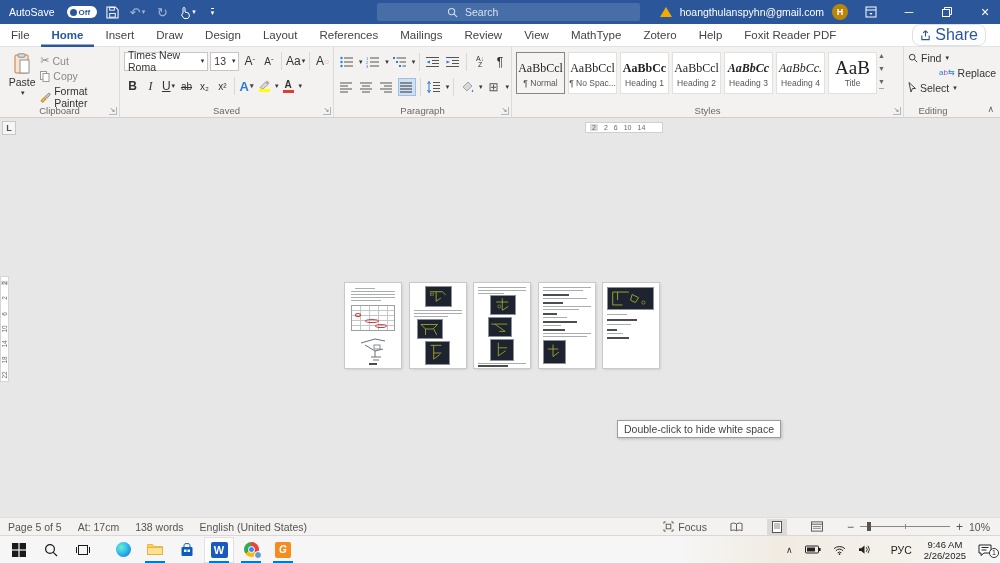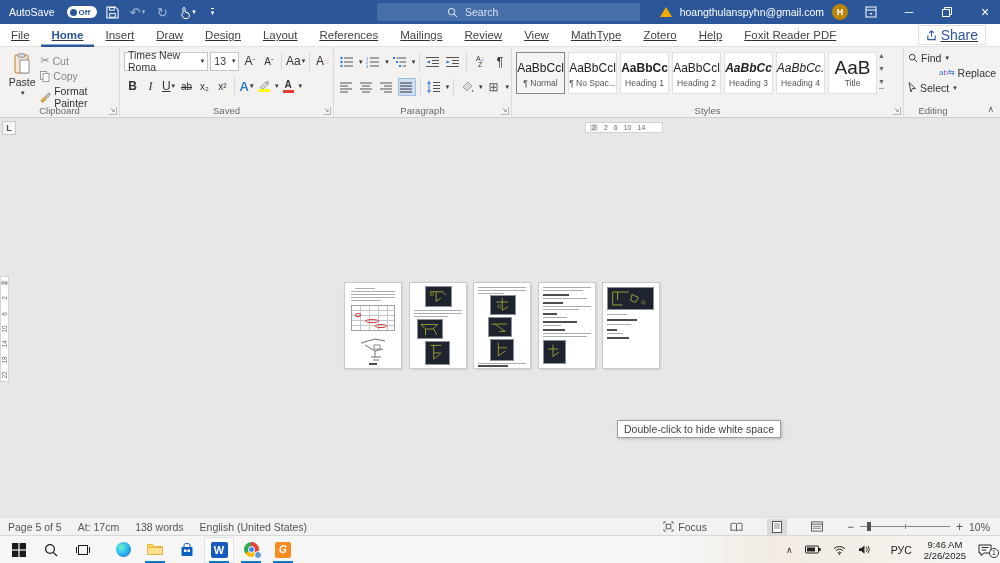--- a/index.html
+++ b/index.html
@@ -19,24 +19,24 @@
   .chev { font-size:7px; margin-left:1px; }
   .tb-title { position:absolute; left:230px; top:0; height:24px; display:flex; align-items:center; font-size:10.5px; white-space:nowrap; }
   .tb-search { position:absolute; left:377px; top:3px; width:263px; height:18px; background:rgba(255,255,255,.14); border-radius:2px; display:flex; align-items:center; gap:7px; padding-left:70px; color:#d7e1f2; font-size:10.5px; }
   .tb-right { position:absolute; right:0; top:0; height:24px; display:flex; align-items:center; gap:8px; }
   .warn-tri { width:0; height:0; border-left:6px solid transparent; border-right:6px solid transparent; border-bottom:10px solid #f2a900; position:relative; }
   .avatar { width:16px; height:16px; border-radius:50%; background:#b8860b; color:#fff; font-size:9px; display:flex; align-items:center; justify-content:center; font-weight:bold; }
   .winbtn { width:30px; height:24px; display:flex; align-items:center; justify-content:center; font-size:12px; color:#fff; }
   .email { font-size:10.5px; }
 
   
-  .tabrow { position:absolute; top:24px; left:0; right:0; height:23px; background:#fff; display:flex; align-items:center; border-bottom:1px solid #e3e3e3;text-decoration:underline; }
+  .tabrow { position:absolute; top:24px; left:0; right:0; height:23px; background:#fff; display:flex; align-items:center; border-bottom:1px solid #e3e3e3; }
   .tab { padding:0 11px; height:23px; display:flex; align-items:center; font-size:11.5px; color:#444; cursor:default; }
   .tab.active { color:#2b579a; font-weight:bold; box-shadow:inset 0 -2.5px 0 #2b579a; }
-  .share-btn { margin-left:auto; margin-right:14px; display:flex; align-items:center; gap:4px; color:#2b579a; font-size:14px; border:1px solid #e0e0e0; padding:1px 7px; border-radius:0; }
+  .share-btn { margin-left:auto; margin-right:14px; display:flex; align-items:center; gap:4px; color:#2b579a; font-size:16px; border:1px solid #e0e0e0; padding:1px 7px; border-radius:8px; }
 
   
   .ribbon { position:absolute; top:47px; left:0; right:0; height:71px; background:#f3f2f1; border-bottom:1px solid #d2d0ce; display:flex; }
   .rgroup { position:relative; border-right:1px solid #dcdbda; padding:3px 2px 14px 4px; }
   .glabel { position:absolute; bottom:1px; left:0; right:0; text-align:center; font-size:9.5px; color:#6a6866; }
   .launcher { position:absolute; right:2px; bottom:2px; font-size:7px; color:#7a7a7a; border:1px solid #b5b5b5; border-top:none; border-left:none; width:8px; height:8px; line-height:6px; text-align:center; }
 
   .g-clip { width:120px; display:flex; }
   .paste-big { width:40px; display:flex; flex-direction:column; align-items:center; padding-top:3px; gap:1px; font-size:10.5px; color:#333; }
   .clip-col { display:flex; flex-direction:column; gap:3px; padding-top:4px; font-size:10.5px; }
@@ -57,21 +57,21 @@
 
   .g-para { width:178px; }
   .p-row { display:flex; align-items:center; gap:2px; height:24px; }
   .pic { width:18px; height:18px; display:flex; align-items:center; justify-content:center; }
   .pic.active { background:#cfe0f5; border:1px solid #9ebfе5; border:1px solid #9ebfe5; }
 
   .g-styles { width:392px; display:flex; }
   .styles-gallery { display:flex; gap:3px; padding-top:2px; }
   .stylecard { width:49px; height:42px; background:#fff; border:1px solid #e2e0de; display:flex; flex-direction:column; align-items:center; justify-content:center; }
   .stylecard.sel { border:1px solid #8a8886; background:#f5f4f2; }
-  .st-preview { font-family:Liberation Sans, sans-serif; font-size:12px; color:#222; line-height:18px; white-space:nowrap; }
+  .st-preview { font-family:Liberation Serif, serif; font-size:12px; color:#222; line-height:18px; white-space:nowrap; }
   .st-preview.b { font-weight:bold; }
   .st-preview.bi { font-weight:bold; font-style:italic; }
   .st-preview.i { font-style:italic; }
   .st-preview.title { font-size:19px; font-weight:normal; }
   .st-name { font-size:8.5px; color:#555; margin-top:1px; white-space:nowrap; }
   .st-scroll { display:flex; flex-direction:column; justify-content:space-between; height:44px; padding:2px 1px; color:#666; font-size:7px; text-align:center; }
 
   .g-edit { width:58px; font-size:10.5px; }
   .edit-row { display:flex; align-items:center; gap:3px; height:15px; color:#333; white-space:nowrap; }
   .ribbon-collapse { position:absolute; right:6px; bottom:3px; font-size:9px; color:#666; }

